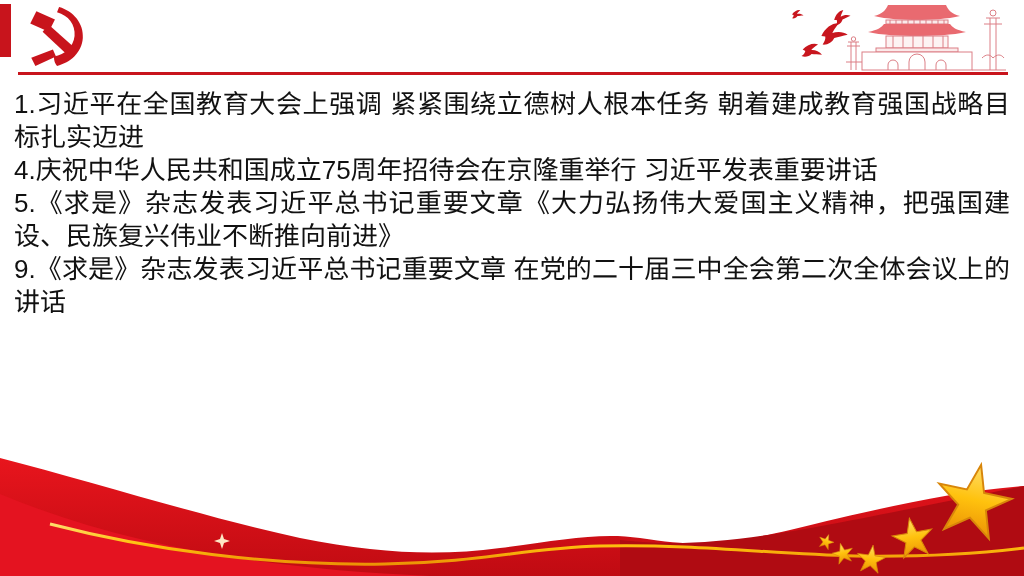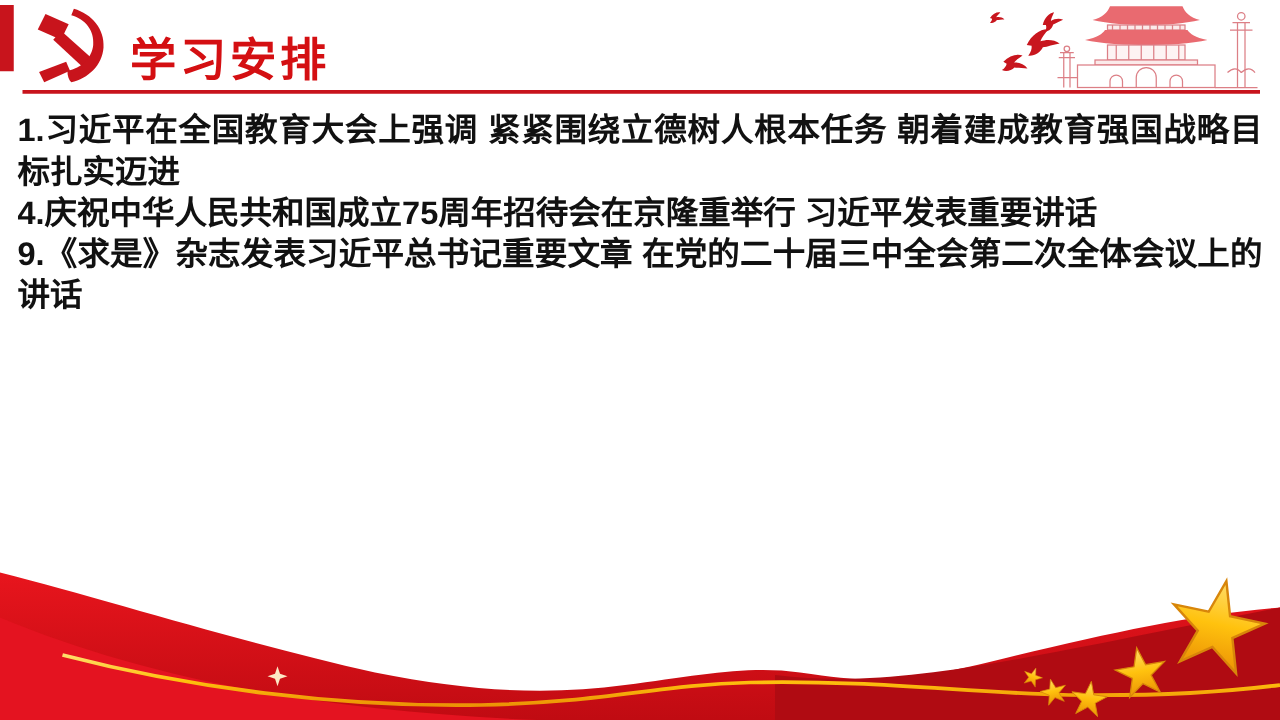--- a/index.html
+++ b/index.html
@@ -17,21 +17,21 @@
     position:absolute;left:104px;top:18px;
     font-size:37px;font-weight:bold;color:#d40f12;letter-spacing:3px;
     white-space:nowrap;
   }
   .divider{position:absolute;left:18px;top:72px;width:990px;height:3px;background:#c8141c;}
   .top-right-art{position:absolute;right:12px;top:2px;width:250px;height:70px;}
   
   .agenda{position:absolute;left:14px;top:88px;width:996px;}
   .agenda p{
     margin:0;padding:0;
-    font-size:26px;line-height:33px;font-weight:bold;color:#111111;
+    font-size:26px;line-height:33px;font-weight:normal;color:#111111;
     text-align:justify;
   }
   
   .bottom-art{position:absolute;left:0;bottom:0;width:1024px;height:140px;}
 </style>
 </head>
 <body>
 
 <div class="slide">
 
@@ -45,21 +45,20 @@
 
         <path d="M25,20 L53,45 L46,52 L19,27 Z"></path>
 
         <path d="M35,3 C49,7 59,19 58,33 C57,47 46,57 33,60 C31,58 30,55 30,51 C41,49 49,41 50,31 C51,20 44,11 33,8 Z"></path>
 
         <path d="M32,51 L12,60 L8,52 L29,44 Z"></path>
       </g>
     </svg>
   </div>
 
-  <div class="page-title">学习安排</div>
 
   <div class="top-right-art">
     <svg viewBox="0 0 250 70" aria-hidden="true">
 
       <g fill="#c8161e">
         <path transform="translate(30,8) scale(0.55)" d="M0,8 C4,2 10,-1 15,0 C12,3 10,5 9,7 C13,6 18,7 21,10 C17,10 13,11 10,11 C8,14 4,16 0,15 C2,13 3,11 3,9 Z"></path>
         <path transform="translate(58,24) scale(1.25) rotate(-8)" d="M0,8 C4,2 10,-1 15,0 C12,3 10,5 9,7 C13,6 18,7 21,10 C17,10 13,11 10,11 C8,14 4,16 0,15 C2,13 3,11 3,9 Z"></path>
         <path transform="translate(42,40) scale(0.95) rotate(10)" d="M0,8 C4,2 10,-1 15,0 C12,3 10,5 9,7 C13,6 18,7 21,10 C17,10 13,11 10,11 C8,14 4,16 0,15 C2,13 3,11 3,9 Z"></path>
         <path transform="translate(70,12) scale(0.8) rotate(-20)" d="M0,8 C4,2 10,-1 15,0 C12,3 10,5 9,7 C13,6 18,7 21,10 C17,10 13,11 10,11 C8,14 4,16 0,15 C2,13 3,11 3,9 Z"></path>
       </g>
@@ -91,20 +90,21 @@
         <path d="M210,68 h34"></path>
       </g>
     </svg>
   </div>
 
   <div class="divider"></div>
 
   <div class="agenda">
     <p>1.习近平在全国教育大会上强调 紧紧围绕立德树人根本任务 朝着建成教育强国战略目标扎实迈进</p>
     <p>4.庆祝中华人民共和国成立75周年招待会在京隆重举行 习近平发表重要讲话</p>
+    <p>5.《求是》杂志发表习近平总书记重要文章《大力弘扬伟大爱国主义精神，把强国建设、民族复兴伟业不断推向前进》</p>
     <p>9.《求是》杂志发表习近平总书记重要文章 在党的二十届三中全会第二次全体会议上的讲话</p>
   </div>
 
   <div class="bottom-art">
     <svg viewBox="0 0 1024 140" preserveAspectRatio="none" aria-hidden="true">
       <defs>
         <linearGradient id="ribbonGrad" x1="0" y1="0" x2="0" y2="1">
           <stop offset="0" stop-color="#e8151d"></stop>
           <stop offset="1" stop-color="#c00b12"></stop>
         </linearGradient>

